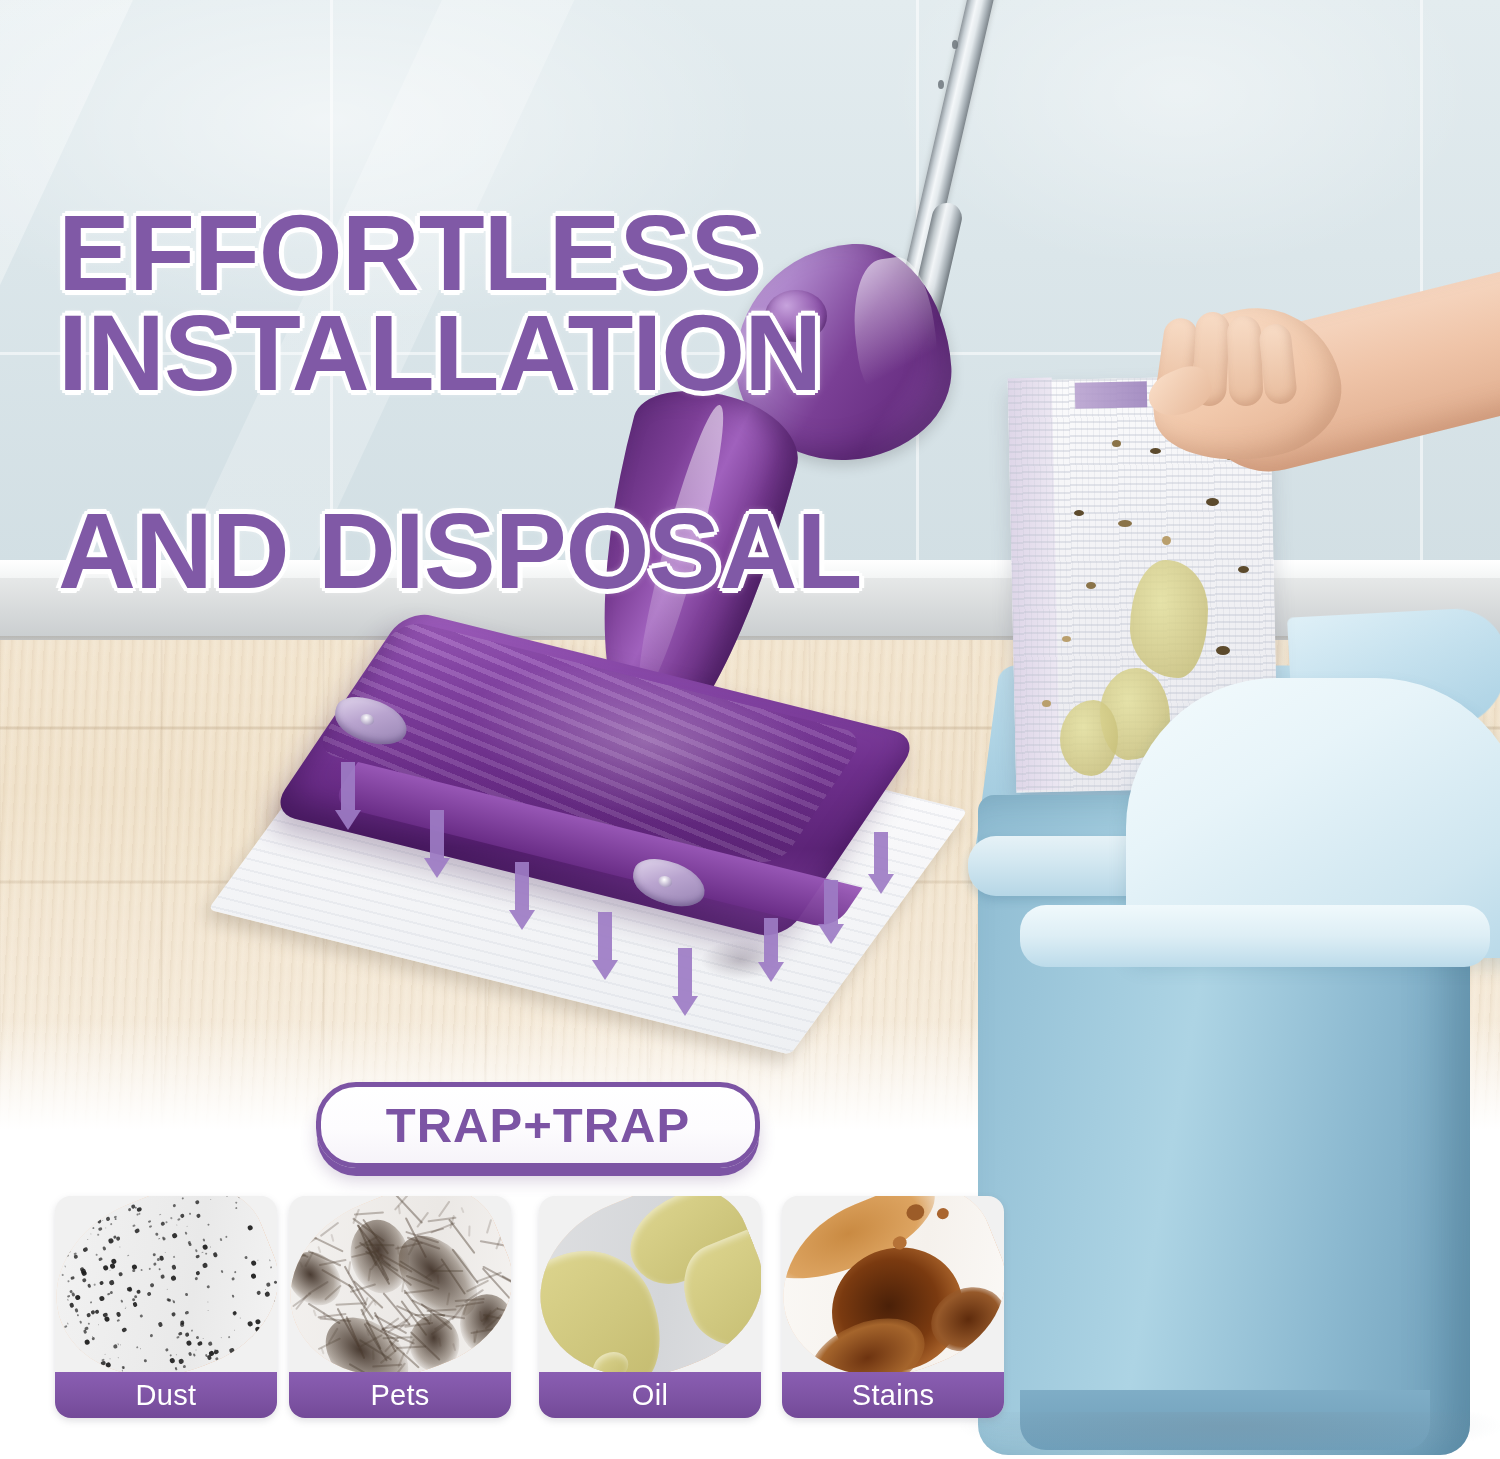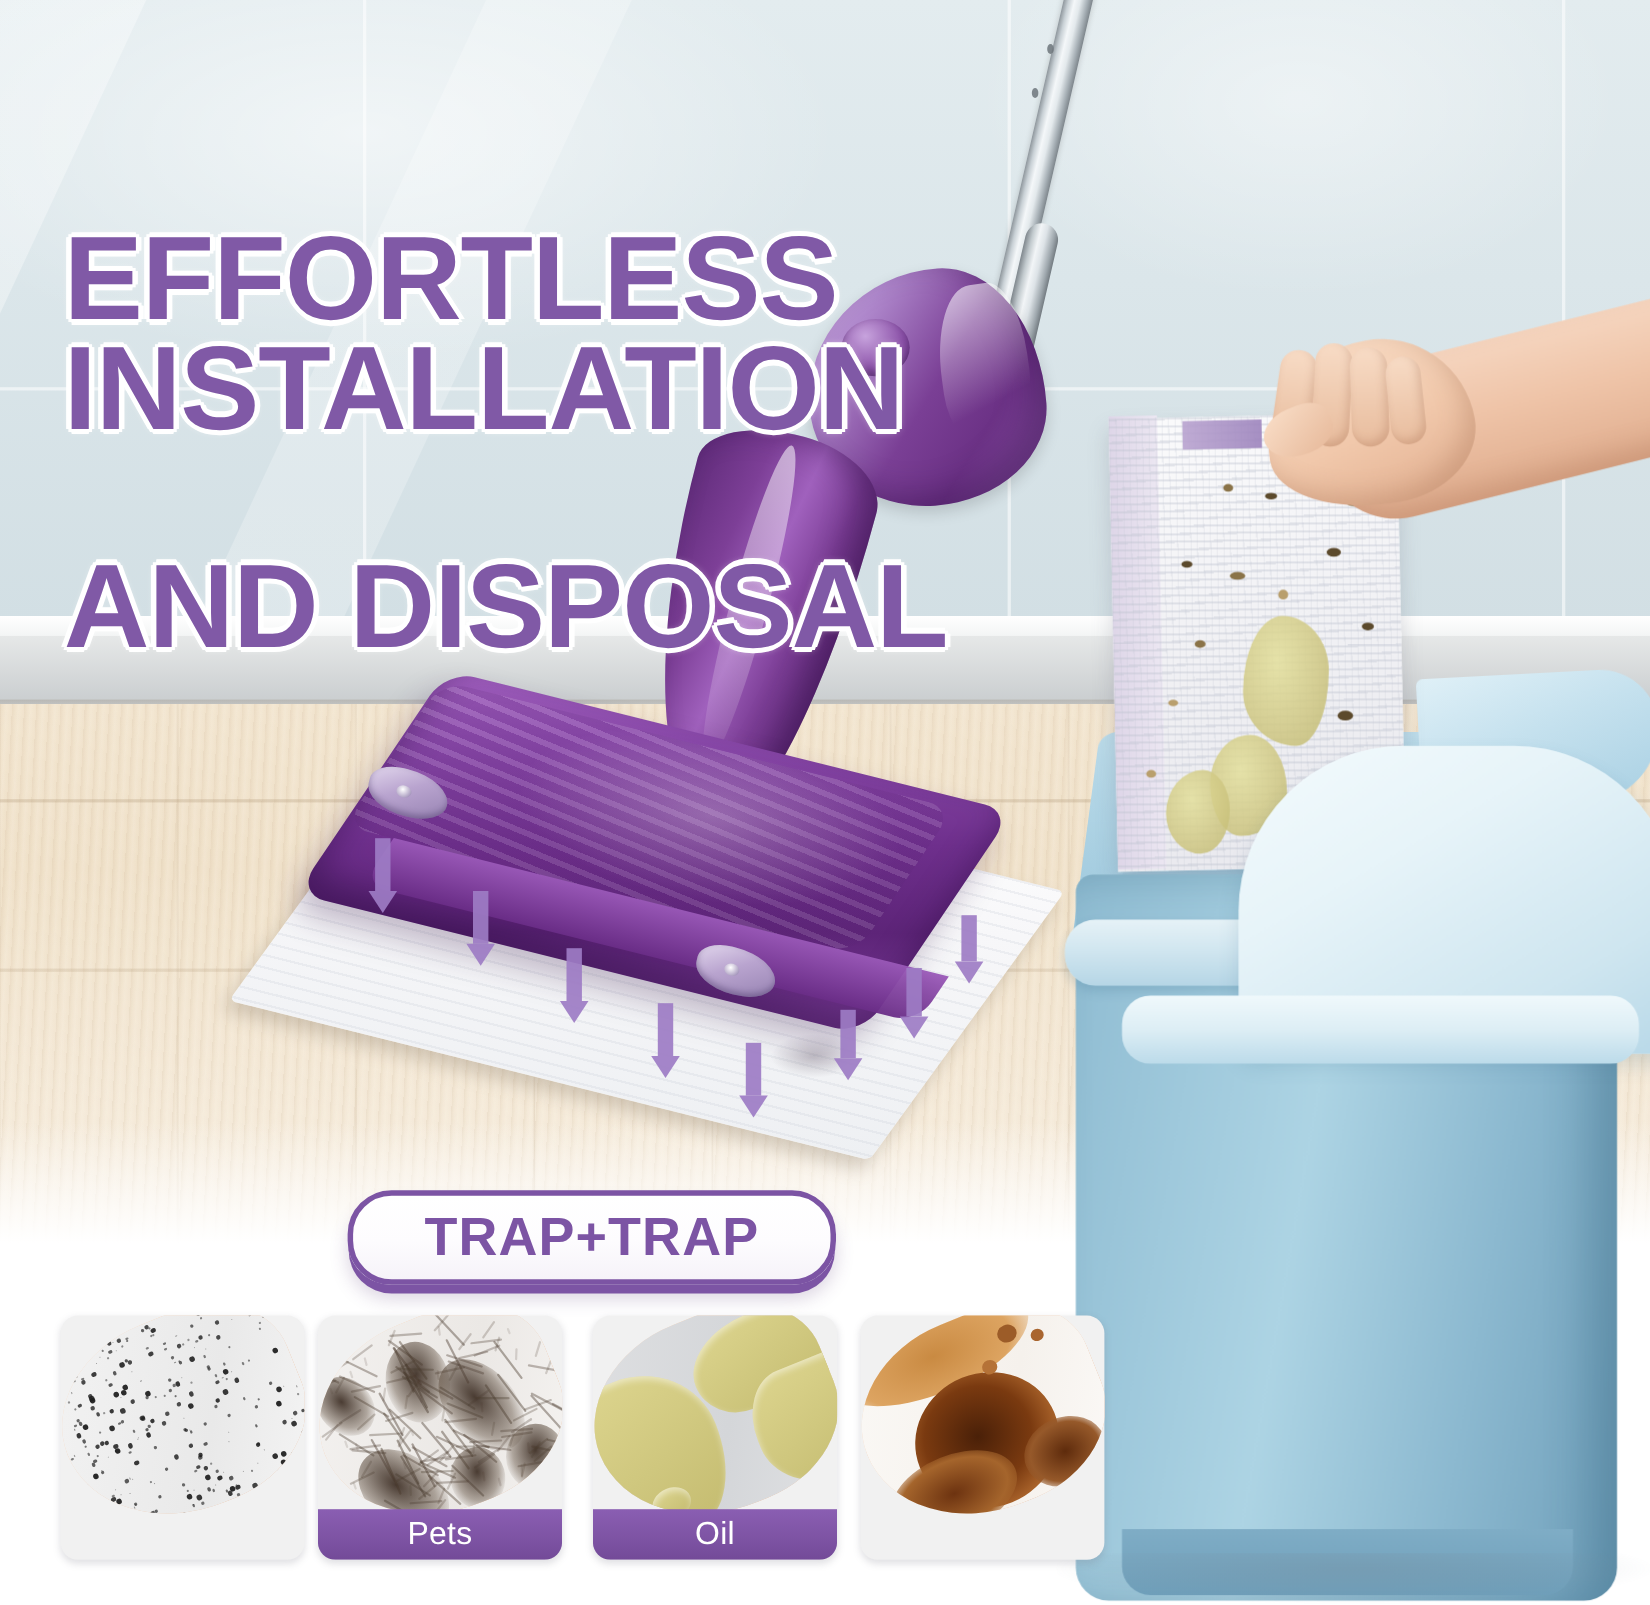--- a/index.html
+++ b/index.html
@@ -745,20 +745,23 @@
             <i class="dot" style="left:130.8px;top:166.6px;width:2.2px;height:2.2px;opacity:0.53"></i>
             <i class="dot" style="left:93.7px;top:156.5px;width:1.5px;height:1.5px;opacity:0.43"></i>
             <i class="dot" style="left:59.3px;top:64.3px;width:4.5px;height:4.5px;opacity:0.85"></i>
             <i class="dot" style="left:166.6px;top:96.0px;width:2.7px;height:2.7px;opacity:0.59"></i>
             <i class="dot" style="left:114.6px;top:60.0px;width:4.7px;height:4.7px;opacity:0.88"></i>
             <i class="dot" style="left:178.7px;top:101.7px;width:2.7px;height:2.7px;opacity:0.59"></i>
             <i class="dot" style="left:113.8px;top:159.5px;width:1.6px;height:1.6px;opacity:0.43"></i>
             <i class="dot" style="left:200.7px;top:130.2px;width:1.2px;height:1.2px;opacity:0.38"></i>
           </div>
       </div>
+      <div class="label">
+        <span>Dust</span>
+      </div>
     </div>
 
     <div class="card" style="left:484px;">
       <div class="thumb">
         <div class="t-oil">
           <div class="oil" style="left:-12px;top:28px;width:120px;height:150px;border-radius:0 60% 40% 0/0 46% 54% 0;"></div>
           <div class="oil" style="left:104px;top:16px;width:150px;height:82px;border-radius:50% 10% 56% 30%/60% 40% 48% 52%;"></div>
           <div class="oil" style="left:138px;top:74px;width:110px;height:110px;border-radius:36% 0 0 54%/48% 0 0 46%;"></div>
           <div class="oil" style="left:26px;top:136px;width:36px;height:28px;border-radius:50%;"></div>
         </div>
@@ -943,16 +946,19 @@
         <div class="t-stain">
           <div class="stain" style="left:-6px;top:-26px;width:190px;height:84px;background:radial-gradient(ellipse at 50% 60%,#c98a42,#dda461 55%,rgba(221,164,97,0) 80%);"></div>
           <div class="stain" style="left:40px;top:52px;width:132px;height:122px;background:radial-gradient(ellipse at 45% 45%,#4a2008,#7a3a10 48%,#a8622a 72%,rgba(168,98,42,0) 88%);"></div>
           <div class="stain" style="left:0px;top:112px;width:120px;height:70px;background:radial-gradient(ellipse at 50% 50%,#6d3310,#a5652c 60%,rgba(165,101,44,0) 85%);"></div>
           <div class="stain" style="left:130px;top:118px;width:76px;height:62px;background:radial-gradient(ellipse at 50% 50%,#5e2b0c,#96592a 60%,rgba(150,89,42,0) 85%);"></div>
           <div class="stain" style="left:150px;top:22px;width:18px;height:16px;background:#9c5c28;"></div>
           <div class="stain" style="left:178px;top:36px;width:12px;height:11px;background:#a9652f;"></div>
           <div class="stain" style="left:126px;top:46px;width:14px;height:13px;background:#b57237;"></div>
         </div>
       </div>
+      <div class="label">
+        <span>Stains</span>
+      </div>
     </div>
 
   </div>
 </div>
 
 </body></html>

